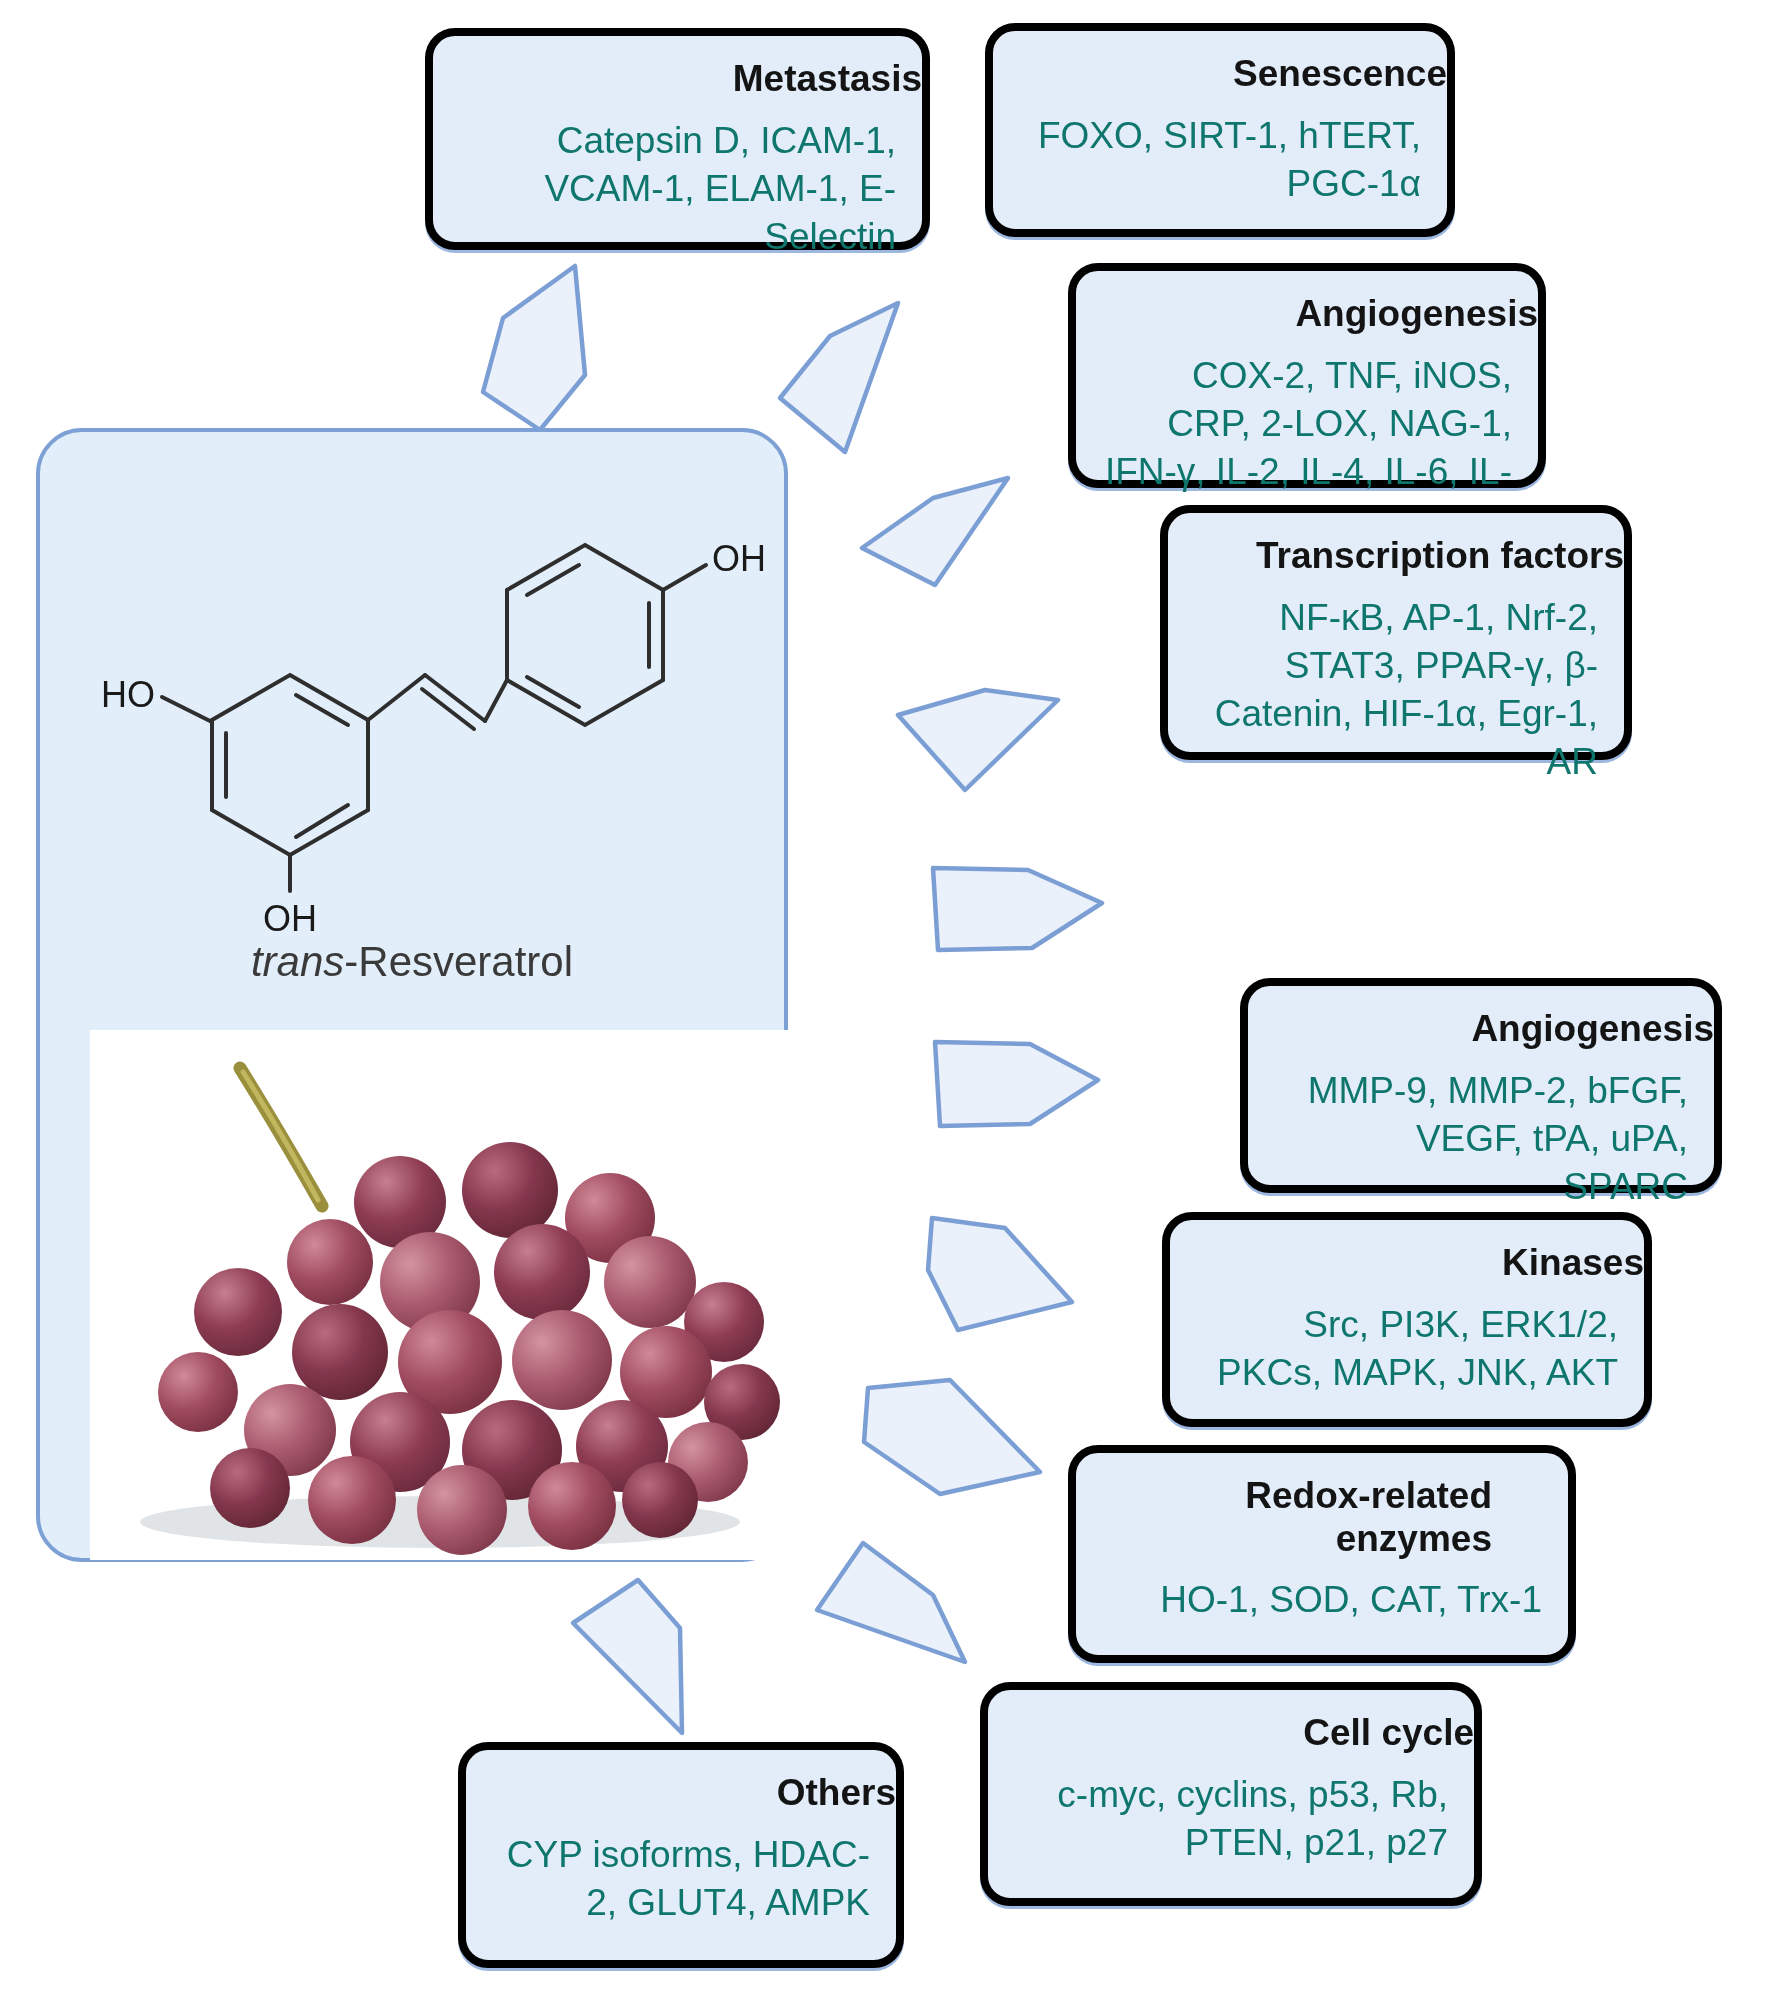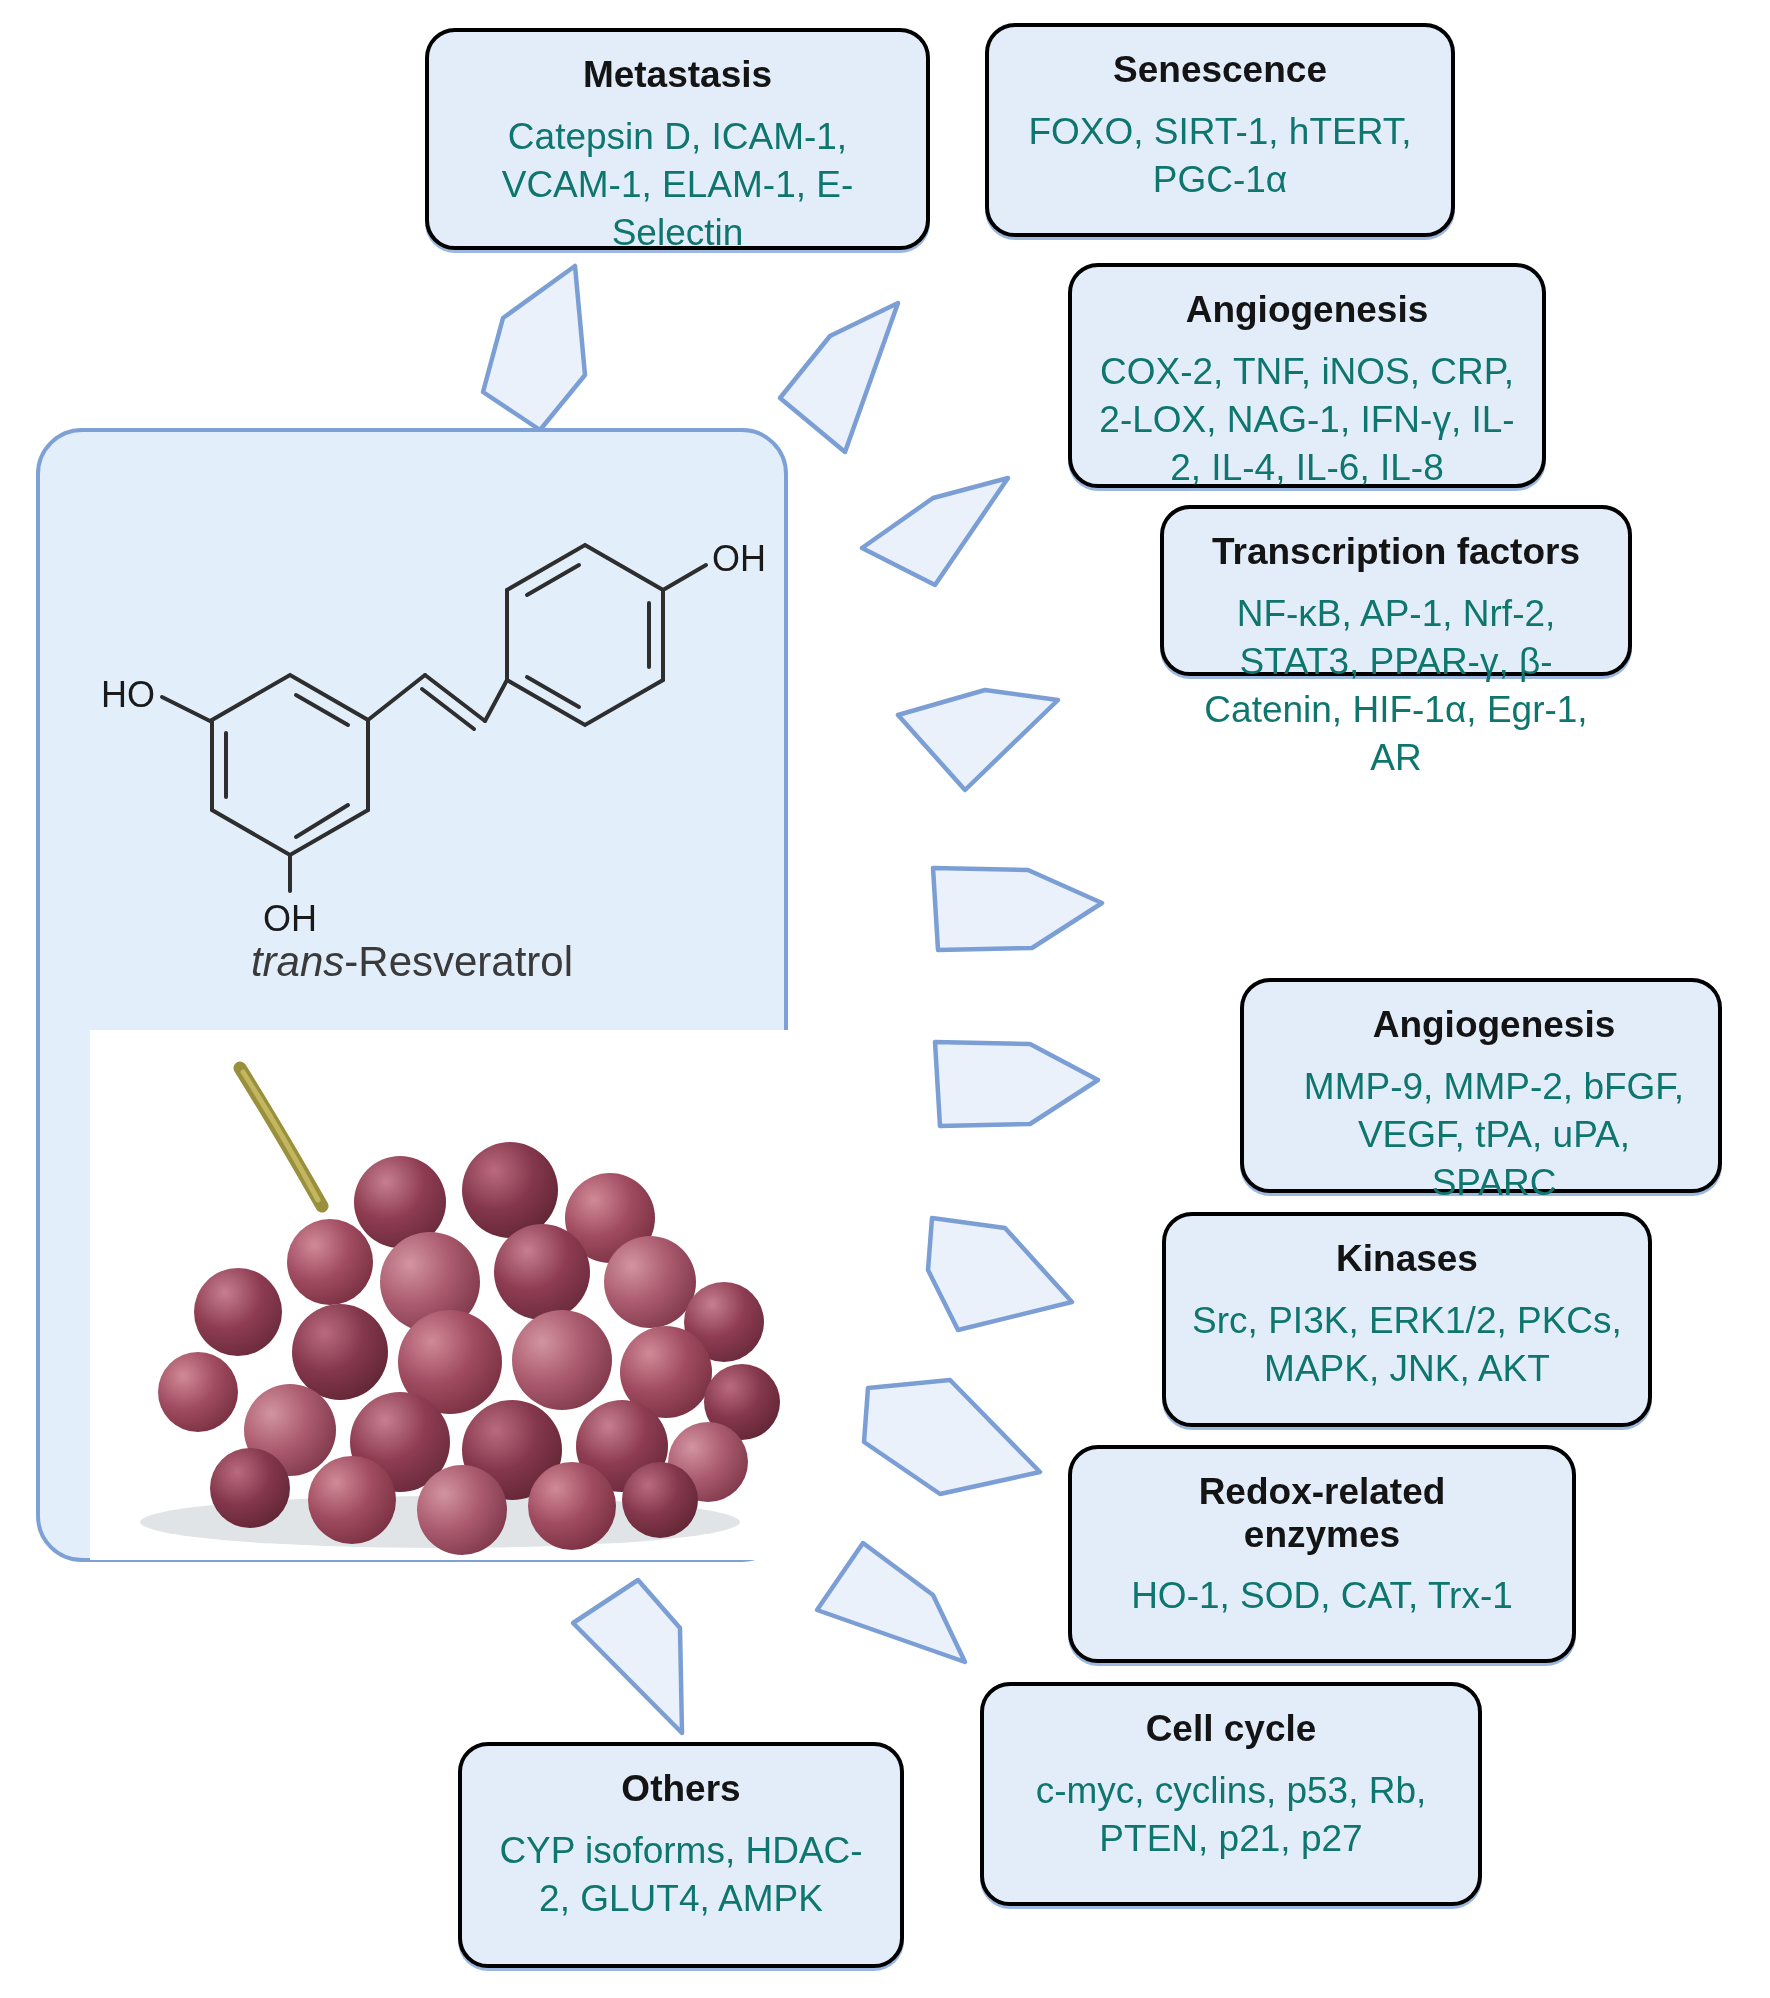--- a/index.html
+++ b/index.html
@@ -6,25 +6,25 @@
   #canvas{
     position:relative;
     width:1770px;height:1998px;
     background:#ffffff;
     font-family:"Liberation Sans",sans-serif;
     overflow:hidden;
   }
   .tbox{
     position:absolute;
     background:#e3edfa;
-    border:4px solid #000000;
+    border:8px solid #000000;
     border-radius:30px;
     box-sizing:border-box;
     box-shadow:0 3px 0 #9db8e0;
-    text-align:center;
+    text-align:right;
     padding-top:22px;
   }
   .tbox-title{
     font-size:37px;
     font-weight:bold;
     color:#141414;
     line-height:1.15;
     margin:0 auto 16px auto;
   }
   .tbox-title.narrow{max-width:340px;}
@@ -172,21 +172,21 @@
   <div class="tbox" style="left:985px;top:23px;width:470px;height:214px;">
     <div class="tbox-title">Senescence</div>
     <div class="tbox-body">FOXO, SIRT-1, hTERT, PGC-1α</div>
   </div>
 
   <div class="tbox" style="left:1068px;top:263px;width:478px;height:225px;">
     <div class="tbox-title">Angiogenesis</div>
     <div class="tbox-body">COX-2, TNF, iNOS, CRP, 2-LOX, NAG-1, IFN-γ, IL-2, IL-4, IL-6, IL-8</div>
   </div>
 
-  <div class="tbox" style="left:1160px;top:505px;width:472px;height:171px;">
+  <div class="tbox" style="left:1160px;top:505px;width:472px;height:255px;">
     <div class="tbox-title">Transcription factors</div>
     <div class="tbox-body">NF-κB, AP-1, Nrf-2, STAT3, PPAR-γ, β-Catenin, HIF-1α, Egr-1, AR</div>
   </div>
 
 
   <div class="tbox" style="left:1240px;top:978px;width:482px;height:215px;padding-left:26px;">
     <div class="tbox-title">Angiogenesis</div>
     <div class="tbox-body">MMP-9, MMP-2, bFGF, VEGF, tPA, uPA, SPARC</div>
   </div>
 

